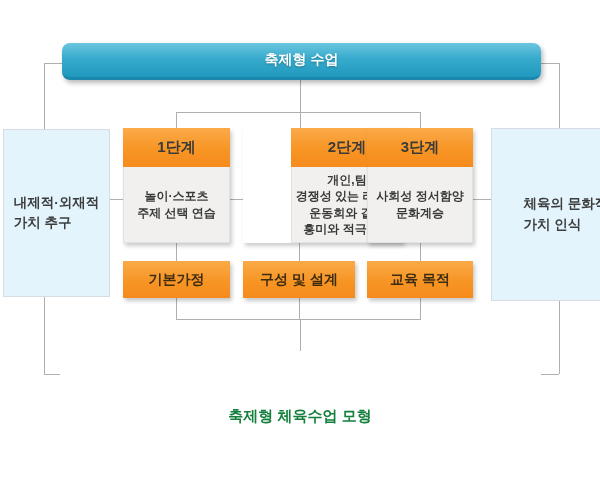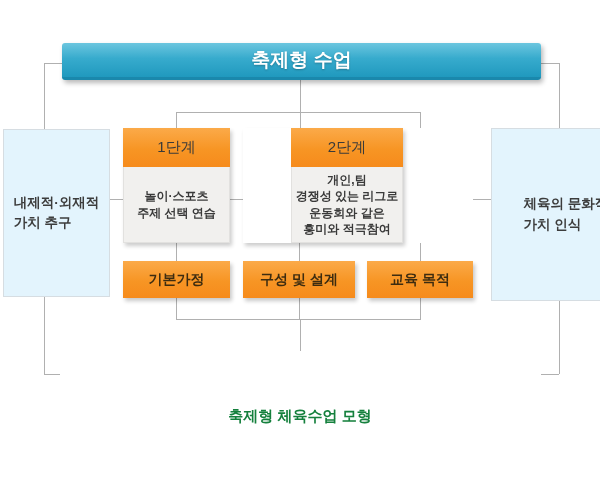--- a/index.html
+++ b/index.html
@@ -1,26 +1,26 @@
 <!DOCTYPE html>
 <html><head>
 <meta charset="utf-8">
 <style>
   html,body { margin:0; padding:0; background:#ffffff; }
   body { font-family:"Liberation Sans","DejaVu Sans",sans-serif; }
   .canvas { position:relative; width:600px; height:500px; background:#ffffff; overflow:hidden; }
 
   
   .bar {
-    position:absolute; border-radius:3px;
+    position:absolute; border-radius:8px;
     background:linear-gradient(180deg,#6cc6df 0%, #37abcd 45%, #2099be 100%);
     border-bottom:3px solid #1a88ac;
     box-shadow:2px 3px 5px rgba(0,0,0,0.28);
     display:flex; align-items:center; justify-content:center;
-    color:#ffffff; font-weight:bold; font-size:19px;
+    color:#ffffff; font-weight:bold; font-size:14px;
     text-shadow:0 1px 2px rgba(0,0,0,0.25);
   }
   .bar-top { left:62px; top:43px; width:479px; height:34px; }
   .bar-bottom { left:60px; top:351px; width:481px; height:32px; }
 
   
   .sidebox {
     position:absolute; background:#e3f4fd; border:1px solid #d6dde2;
     display:flex; align-items:center; justify-content:center; text-align:left;
     font-size:13.5px; font-weight:600; color:#3c3c3c; line-height:1.5;
@@ -29,21 +29,21 @@
   .sidebox-right { left:491px; top:128px; width:100px; height:171px;padding-left:24px; }
 
   
   .column { position:absolute; top:128px; box-shadow:2px 3px 4px rgba(0,0,0,0.2); }
   .col-1 { left:123px; width:107px; }
   .col-2 { left:243px; width:112px;padding-left:48px; }
   .col-3 { left:367px; width:106px; }
   .col-header {
     height:39px; display:flex; align-items:center; justify-content:center;
     background:linear-gradient(180deg,#fbaa49 0%, #f79524 55%, #f68b1c 100%);
-    font-size:15px; font-weight:normal; color:#3a3a3a;
+    font-size:15px; font-weight:bold; color:#3a3a3a;
   }
   .col-body {
     height:76px; background:#f1f0ee; border:1px solid #e2e1df; border-top:none;
     box-sizing:border-box; display:flex; align-items:center; justify-content:center;
     text-align:center; font-size:12px; font-weight:600; color:#3a3a3a; line-height:1.35;
   }
 
   
   .footer-box {
     position:absolute; top:261px; height:37px;
@@ -125,20 +125,29 @@
       <span>2단계</span>
     </div>
     <div class="col-body">
       <span class="pre">개인,팀
 경쟁성 있는 리그로
 운동회와 같은
 흥미와 적극참여</span>
     </div>
   </div>
 
+  <div class="column col-3">
+    <div class="col-header">
+      <span>3단계</span>
+    </div>
+    <div class="col-body">
+      <span class="pre">사회성 정서함양
+문화계승</span>
+    </div>
+  </div>
 
   <div class="footer-box fb-1">
     <span>기본가정</span>
   </div>
   <div class="footer-box fb-2">
     <span>구성 및 설계</span>
   </div>
   <div class="footer-box fb-3">
     <span>교육 목적</span>
   </div>

